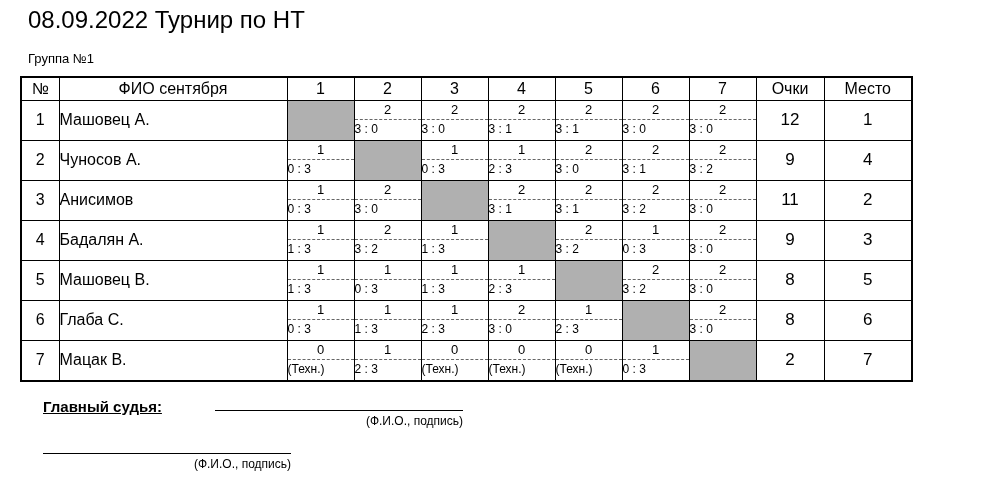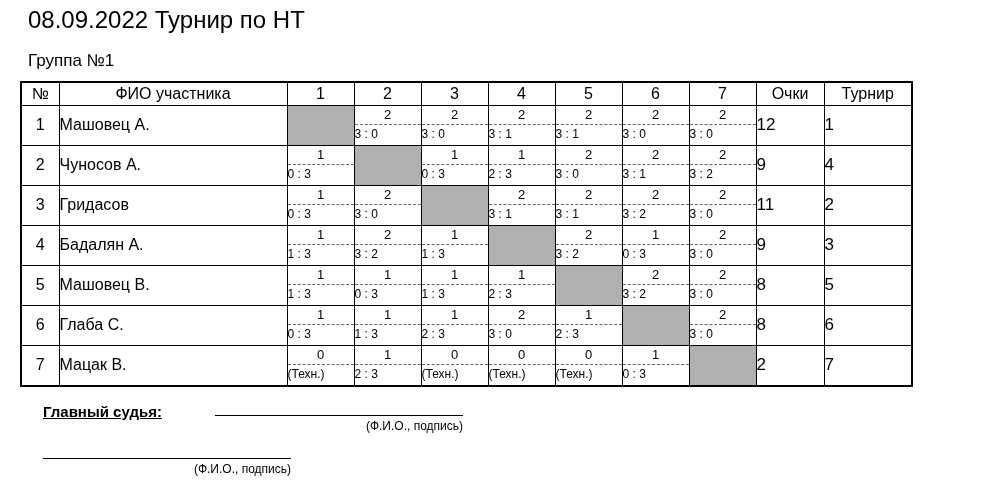--- a/index.html
+++ b/index.html
@@ -6,21 +6,21 @@
     margin: 0; padding: 0;
     width: 997px; height: 500px;
     background: #ffffff;
     font-family: "Liberation Sans", sans-serif;
     color: #000;
     overflow: hidden;
   }
   .doc-header { padding: 6px 16px 0 28px; }
   .title { font-size: 24px; font-weight: 400; line-height: 1.2; }
   .subtitle { font-size: 14px; margin-top: 3px; }
-  .group-label { font-size: 17px; margin-top: 16px; }
+  .group-label { font-size: 13px; margin-top: 16px; }
 
   table.results {
     border-collapse: collapse;
     table-layout: fixed;
     margin: 10px 0 0 20px;
     border: 2px solid #000;
   }
   table.results th, table.results td {
     border: 1px solid #000;
     padding: 0;
@@ -29,21 +29,21 @@
   }
   table.results thead th {
     height: 22px;
     font-size: 16px;
     text-align: center;
     vertical-align: middle;
   }
   table.results tbody td { height: 39px; vertical-align: middle; }
   td.c-num  { text-align: center; font-size: 16px; }
   td.c-name { font-size: 16px; padding-left: 8px; margin-top: 16px; }
-  td.c-pts, td.c-place { font-size: 17px; margin-left: 34px; }
+  td.c-pts, td.c-place { text-align: center; font-size: 17px; margin-left: 34px; }
 
   td.game { vertical-align: top; }
   td.game .top {
     height: 19px; line-height: 18px;
     text-align: center; font-size: 13px;
     border-bottom: 1px dashed #666;
     box-sizing: border-box;
   }
   td.game .bottom {
     height: 19px; line-height: 19px;
@@ -76,30 +76,30 @@
       <col style="width:67px">
       <col style="width:67px">
       <col style="width:67px">
       <col style="width:67px">
     <col style="width:68px">
       <col style="width:88px">
   </colgroup>
   <thead>
     <tr>
       <th>№</th>
-      <th>ФИО участника</th>
+      <th>ФИО сентября</th>
       <th>1</th>
       <th>2</th>
       <th>3</th>
       <th>4</th>
       <th>5</th>
       <th>6</th>
       <th>7</th>
       <th>Очки</th>
-      <th>Турнир</th>
+      <th>Место</th>
     </tr>
   </thead>
   <tbody id="results-body">
       <tr>
     <td class="c-num">1</td>
     <td class="c-name">Машовец А.</td>
     <td class="game diag"></td>
     <td class="game">
           <div class="top">2</div>
           <div class="bottom">3 : 0</div>
@@ -153,21 +153,21 @@
         </td>
     <td class="game">
           <div class="top">2</div>
           <div class="bottom">3 : 2</div>
         </td>
     <td class="c-pts">9</td>
     <td class="c-place">4</td>
   </tr>
       <tr>
     <td class="c-num">3</td>
-    <td class="c-name">Гридасов</td>
+    <td class="c-name">Анисимов</td>
     <td class="game">
           <div class="top">1</div>
           <div class="bottom">0 : 3</div>
         </td>
     <td class="game">
           <div class="top">2</div>
           <div class="bottom">3 : 0</div>
         </td>
     <td class="game diag"></td>
     <td class="game">

